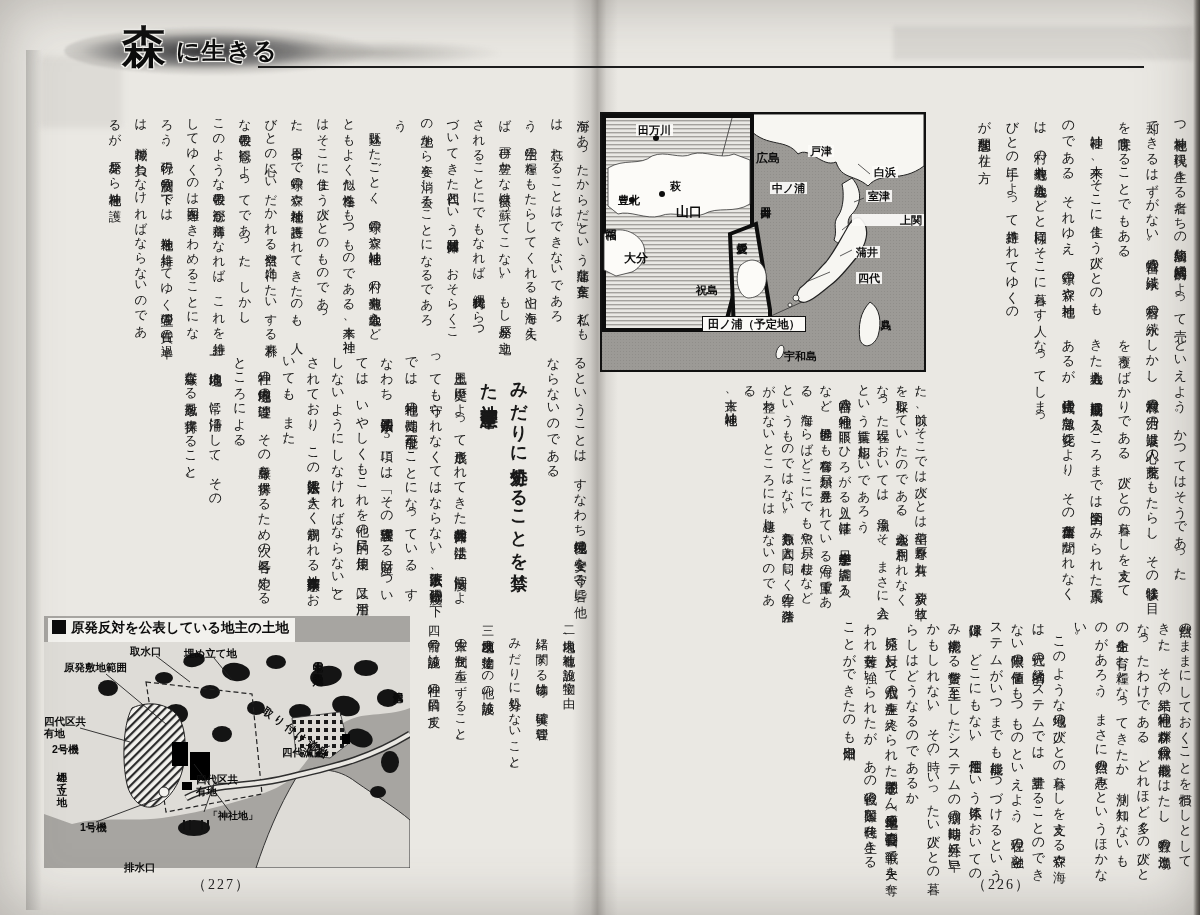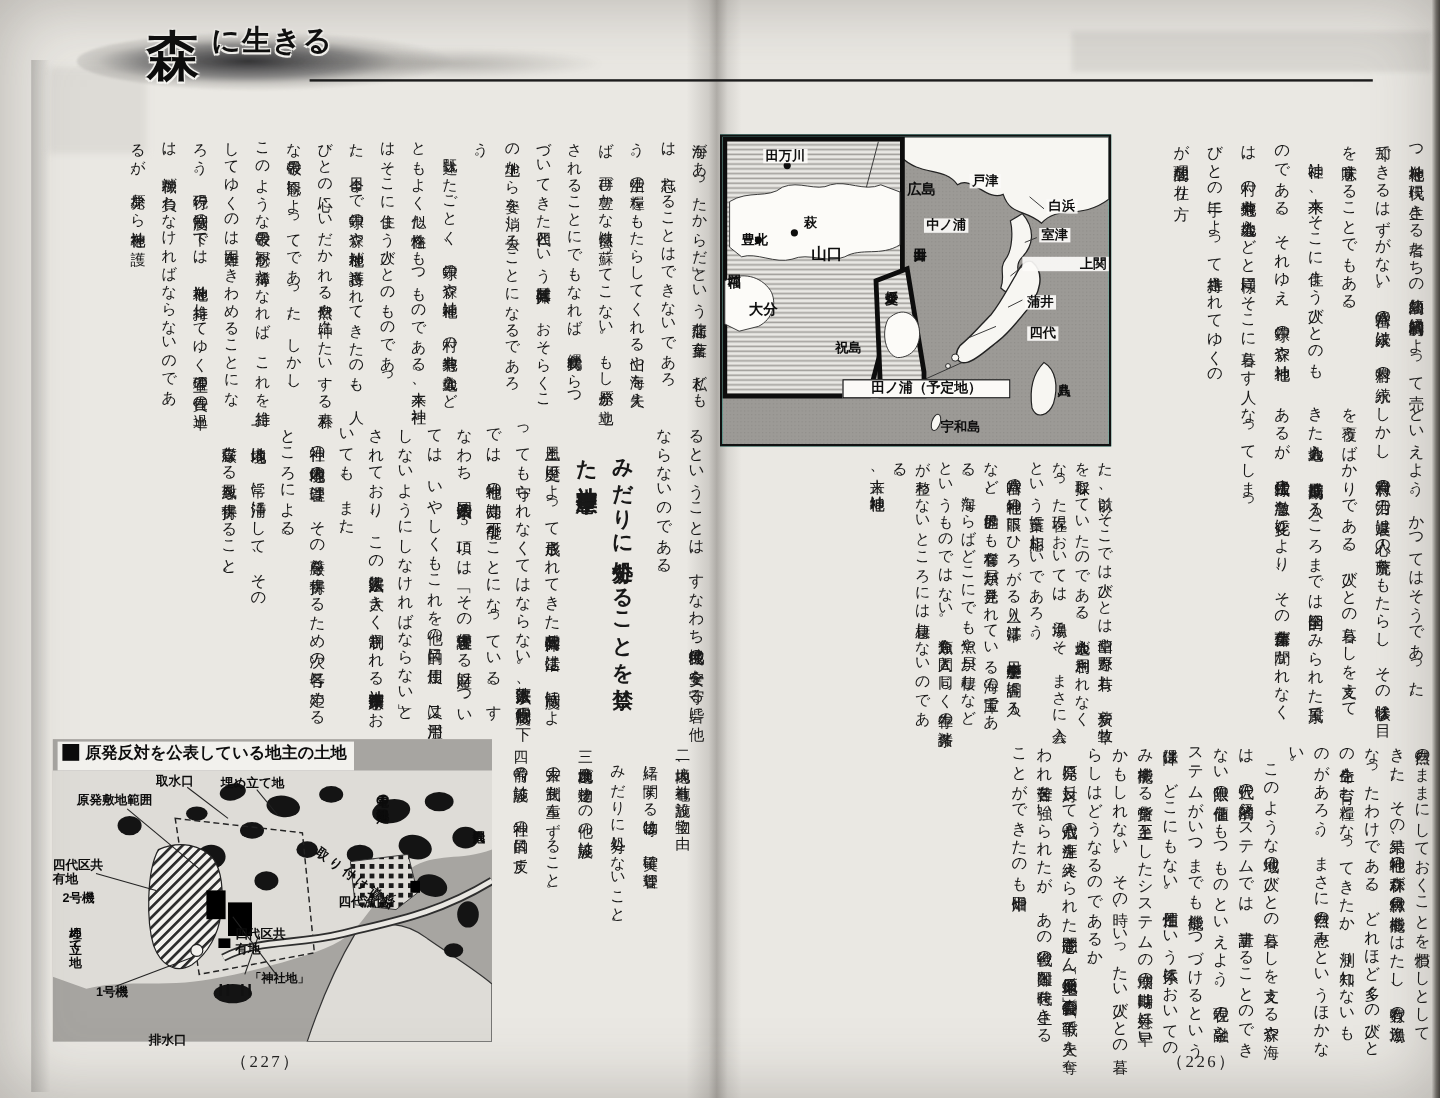--- a/index.html
+++ b/index.html
@@ -18,21 +18,21 @@
   
   #logo{position:absolute;left:64px;top:18px;width:360px;height:66px;}
   #logo .bg{position:absolute;left:0;top:8px;width:340px;height:50px;border-radius:50%;
     background:radial-gradient(ellipse 50% 50% at 42% 50%,rgba(35,35,38,.92) 0%,rgba(70,70,72,.6) 52%,rgba(120,118,115,.3) 74%,rgba(0,0,0,0) 100%);
     filter:blur(1px);}
   #logo .bg2{position:absolute;left:180px;top:22px;width:260px;height:26px;border-radius:50%;
     background:radial-gradient(ellipse,rgba(90,88,85,.35),rgba(0,0,0,0) 70%);filter:blur(2px);}
   .outline-w{color:#0d0d0d;font-weight:bold;font-family:"Liberation Sans",sans-serif;
     text-shadow:-1px -1px 0 #f4f3ef,1px -1px 0 #f4f3ef,-1px 1px 0 #f4f3ef,1px 1px 0 #f4f3ef,0 0 3px #fff;}
   #logo .mori{position:absolute;left:58px;top:0px;font-size:44px;}
-  #logo .rest{position:absolute;left:112px;top:0;font-size:24px;letter-spacing:1px;}
+  #logo .rest{position:absolute;left:112px;top:17px;font-size:24px;letter-spacing:1px;}
   #header-rule{position:absolute;left:258px;top:66px;width:886px;height:2px;background:#1d1d1d;}
 
   
   .vtext{position:absolute;writing-mode:vertical-rl;text-orientation:upright;white-space:pre-line;
          letter-spacing:.5px;color:#181818;}
   #r-top      {left:932px;top:112px;width:262px;height:208px;font-size:13px;line-height:28px;}
   #r-mid-r    {left:932px;top:330px;width:262px;height:270px;font-size:13px;line-height:28px;}
   #r-mid-l    {left:600px;top:376px;width:330px;height:226px;font-size:12.5px;line-height:19px;}
   #r-bottom   {left:600px;top:614px;width:596px;height:262px;font-size:13px;line-height:21px;}
   #l-top      {left:40px;top:110px;width:556px;height:228px;font-size:12.5px;line-height:26px;}
@@ -41,27 +41,27 @@
                font-weight:bold;font-family:"Liberation Sans",sans-serif;letter-spacing:1px;}
   #l-mid-body {left:30px;top:348px;width:442px;height:260px;font-size:13px;line-height:24.5px;}
   #l-list     {left:412px;top:616px;width:170px;height:254px;font-size:12.5px;line-height:27px;}
 
   .pnum{position:absolute;font-size:14px;letter-spacing:2px;color:#222;}
   #pnum-l{left:192px;top:876px;}
   #pnum-r{left:972px;top:876px;}
 
   
   #seto-map{position:absolute;left:600px;top:112px;width:326px;height:260px;border:2px solid #111;
-    box-sizing:border-box;background:#5eead4;}
+    box-sizing:border-box;background:#15803d;}
   #seto-map svg{position:absolute;left:0;top:0;}
   .mlabel{position:absolute;font-family:"Liberation Sans",sans-serif;font-weight:bold;
     font-size:11px;color:#0e0e0e;line-height:12px;white-space:nowrap;}
   .mlabel.v{writing-mode:vertical-rl;text-orientation:upright;white-space:normal;}
   .mlabel.wbg{background:rgba(252,251,248,.92);padding:0 2px;}
-  .mlabel.boxed{background:#fbfaf7;border:1.5px solid #111;padding:1px 23px;font-size:11.5px;}
+  .mlabel.boxed{background:#fbfaf7;border:1.5px solid #111;padding:1px 5px;font-size:11.5px;}
 
   
   #land-map{position:absolute;left:44px;top:616px;width:366px;height:252px;background:#b2b0ac;}
   #land-map svg{position:absolute;left:0;top:0;}
   #land-title{position:absolute;left:4px;top:2px;height:22px;background:#f2f1ed;padding:1px 6px 1px 2px;
     font-family:"Liberation Sans",sans-serif;font-weight:bold;font-size:13.5px;color:#0c0c0c;white-space:nowrap;}
   #land-title .sq{display:inline-block;width:14px;height:14px;background:#0c0c0c;margin:0 5px 0 2px;vertical-align:-2px;}
   .llabel{position:absolute;font-family:"Liberation Sans",sans-serif;font-weight:bold;
     font-size:10.5px;color:#0c0c0c;line-height:11.5px;white-space:nowrap;}
   .llabel.v{writing-mode:vertical-rl;text-orientation:upright;white-space:normal;}

